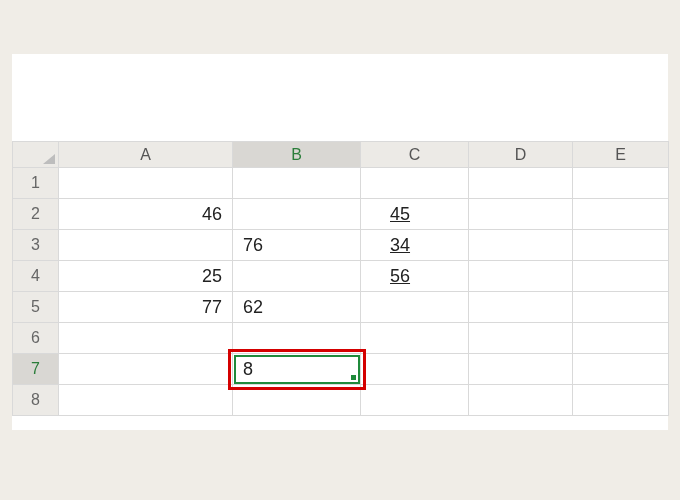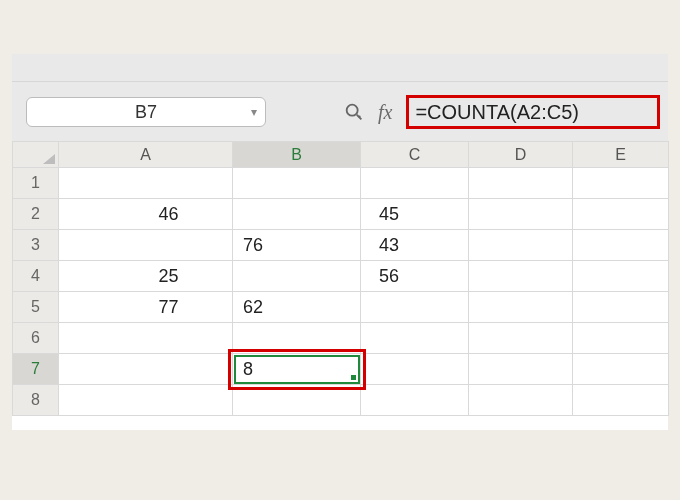--- a/index.html
+++ b/index.html
@@ -149,22 +149,22 @@
   col.a-col { width: 174px; }
   col.b-col { width: 128px; }
   col.c-col { width: 108px; }
   col.d-col { width: 104px; }
   col.e-col { width: 96px; }
   table.grid td {
     padding: 0 10px;
     color: #222;
     text-align: left;
   }
-  table.grid td.colA { text-align: center; padding-left: 56px; }
-  table.grid td.colC { text-align: left; padding-left: 18px; }
+  table.grid td.colA { text-align: right; padding-left: 56px; }
+  table.grid td.colC { text-align: left; padding-left: 29px; text-decoration: underline; }
 
   
   .sel-overlay {
     position: absolute;
     border: 3px solid #d40000;
     pointer-events: none;
   }
   .sel-inner {
     position: absolute;
     inset: 3px;
@@ -176,40 +176,20 @@
     width: 7px; height: 7px;
     background: #1f8a3b;
     border: 1px solid #fff;
   }
 </style>
 </head>
 <body>
 
 <div class="stage">
 
-  <div class="top-band">
-    <div class="formula-row">
-      <div class="name-box">
-        <span>B7</span>
-        <span class="chev">▾</span>
-      </div>
-      <div class="spacer"></div>
-      <div class="icon-btn">
-        <svg width="22" height="22" viewBox="0 0 24 24" fill="none" stroke="#666" stroke-width="2">
-          <circle cx="10" cy="10" r="6"></circle>
-          <line x1="15" y1="15" x2="20" y2="20"></line>
-          <circle cx="18" cy="17" r="1.2" fill="#666" stroke="none"></circle>
-        </svg>
-      </div>
-      <div class="fx-label">fx</div>
-      <div class="formula-input-wrap">
-        <input class="formula-input" value="=COUNTA(A2:C5)" style="">
-      </div>
-    </div>
-  </div>
 
   <div class="sheet">
     <table class="grid">
       <colgroup>
         <col class="rowhdr-col">
           <col class="a-col">
           <col class="b-col">
           <col class="c-col">
           <col class="d-col">
           <col class="e-col">
@@ -238,21 +218,21 @@
             <td class="colA">46</td>
             <td class="colB"></td>
             <td class="colC">45</td>
             <td class="colD"></td>
             <td class="colE"></td>
           </tr>
           <tr>
             <th class="rowhdr">3</th>
             <td class="colA"></td>
             <td class="colB">76</td>
-            <td class="colC">43</td>
+            <td class="colC">34</td>
             <td class="colD"></td>
             <td class="colE"></td>
           </tr>
           <tr>
             <th class="rowhdr">4</th>
             <td class="colA">25</td>
             <td class="colB"></td>
             <td class="colC">56</td>
             <td class="colD"></td>
             <td class="colE"></td>

